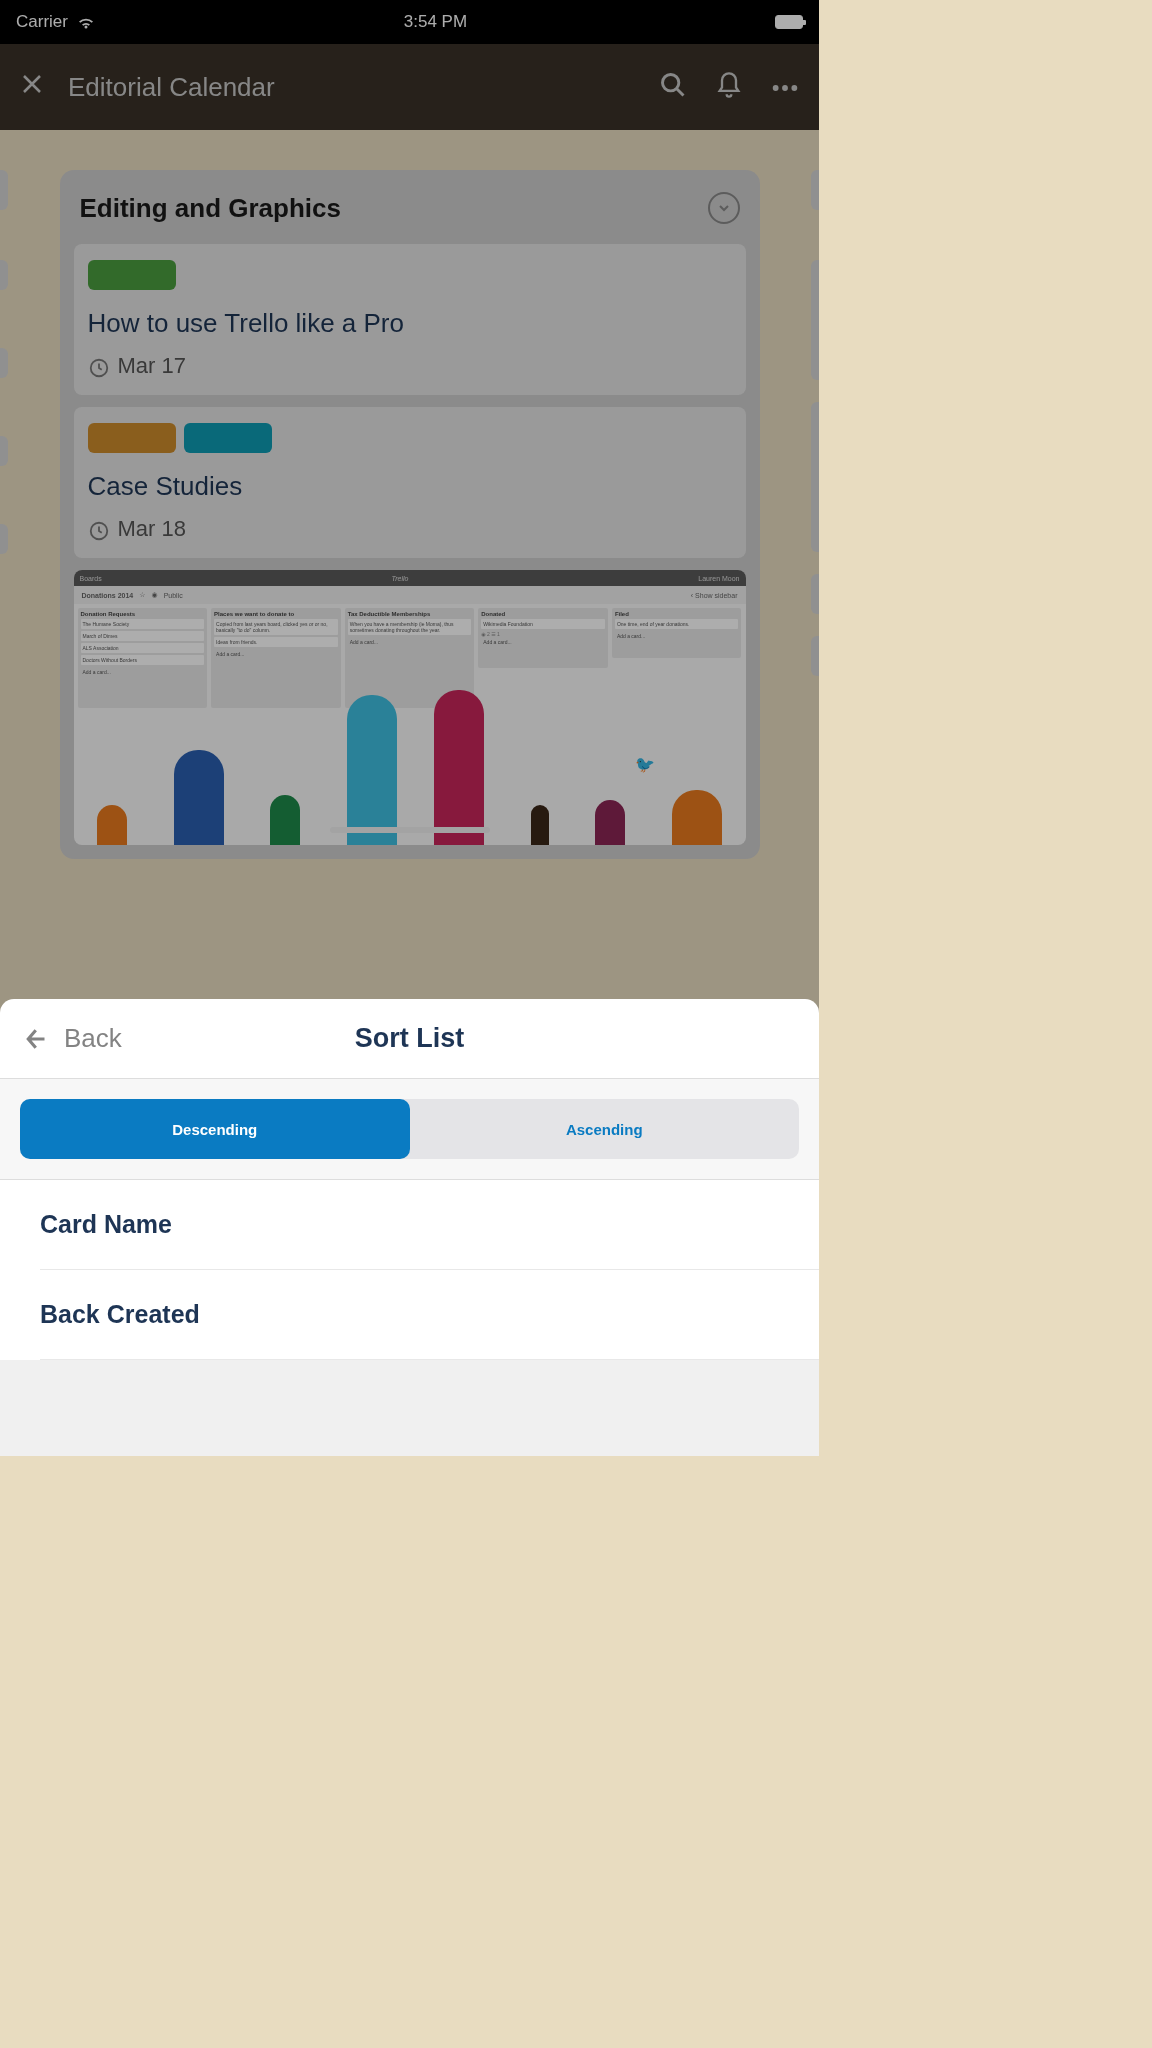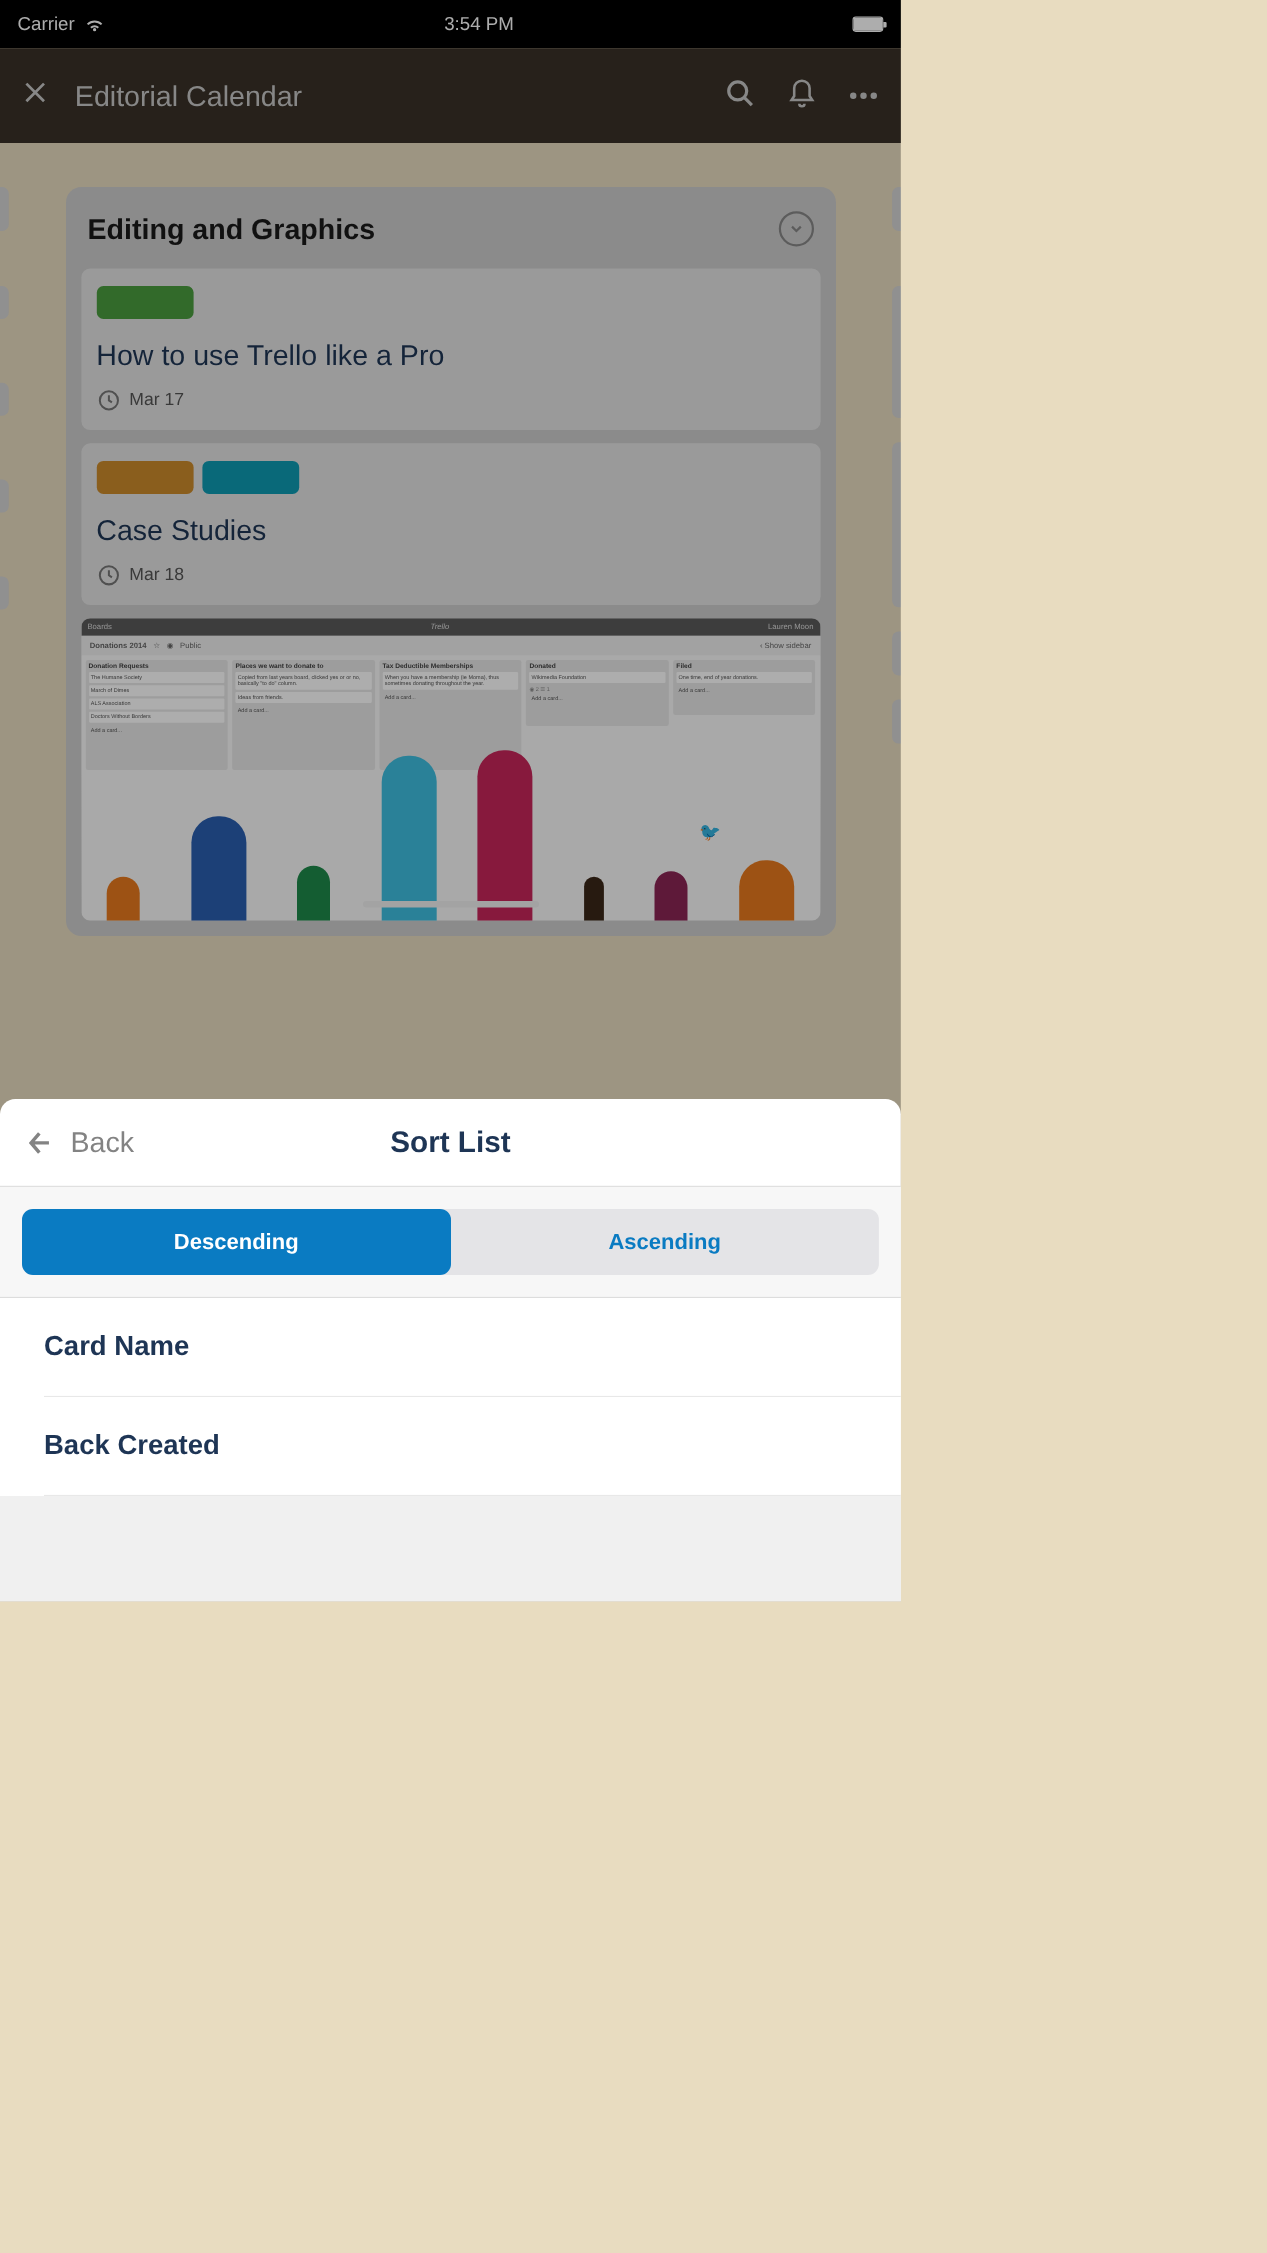--- a/index.html
+++ b/index.html
@@ -37,36 +37,36 @@
     .list-title { font-size: 26px; font-weight: 700; color: #1a1a1a; }
     .list-menu { width: 32px; height: 32px; border: 2px solid #888; border-radius: 50%; display: flex; align-items: center; justify-content: center; color: #888; }
 
     .card { background: #e4e4e4; border-radius: 8px; padding: 16px 14px; margin-bottom: 12px; }
     .card-labels { display: flex; gap: 8px; margin-bottom: 18px; }
     .label { width: 88px; height: 30px; border-radius: 6px; }
     .label.green { background: #4a9d3f; }
     .label.orange { background: #cc8b2c; }
     .label.teal { background: #0e9bb3; }
     .card-title { font-size: 26px; font-weight: 400; color: #1e3555; margin-bottom: 14px; }
-    .card-meta { display: flex; align-items: center; gap: 8px; color: #555; font-size: 16px; }
+    .card-meta { display: flex; align-items: flex-end; gap: 8px; color: #555; font-size: 22px; }
     .clock-icon { width: 22px; height: 22px; }
 
     .card-image { background: #666; height: 275px; border-radius: 8px; position: relative; overflow: hidden; }
     .image-bar { width: 160px; height: 6px; background: #f0f0f0; border-radius: 3px; position: absolute; bottom: 12px; left: 50%; transform: translateX(-50%); }
 
     
     .bottom-sheet { position: absolute; bottom: 0; left: 0; right: 0; background: #fff; z-index: 10; border-radius: 14px 14px 0 0; }
     .sheet-header { display: flex; align-items: center; padding: 24px 22px; border-bottom: 1px solid #ddd; position: relative; }
     .back-button { display: flex; align-items: center; gap: 12px; color: #838383; font-size: 26px; font-weight: 400; text-align: center; }
     .arrow-left { width: 30px; height: 30px; }
     .sheet-title { position: absolute; left: 50%; transform: translateX(-50%); font-size: 27px; font-weight: 700; color: #1e3555; }
 
     .segment-container { padding: 20px; background: #f7f7f7; border-bottom: 1px solid #ddd; }
     .segmented-control { display: flex; background: #e4e4e7; border-radius: 10px; height: 60px; }
-    .segment { flex: 1; display: flex; align-items: center; justify-content: center; font-size: 20px; font-weight: 700; border-radius: 10px; }
+    .segment { flex: 1; display: flex; align-items: center; justify-content: center; font-size: 15px; font-weight: 700; border-radius: 10px; }
     .segment.active { background: #0a7bc2; color: #fff; }
     .segment.inactive { color: #0a7bc2; }
 
     .sort-options { background: #fff; }
     .sort-option { padding: 30px 40px; font-size: 25px; color: #1e3555; font-weight: 700; border-bottom: 1px solid #e8e8e8; margin-left: 40px; padding-left: 0; }
     .sort-option:first-child { border-top: none; }
     .bottom-spacer { height: 96px; background: #f0f0f0; }
 
     
     .mini-board { background: #fafafa; height: 100%; width: 100%; font-size: 7px; display: flex; flex-direction: column; }

